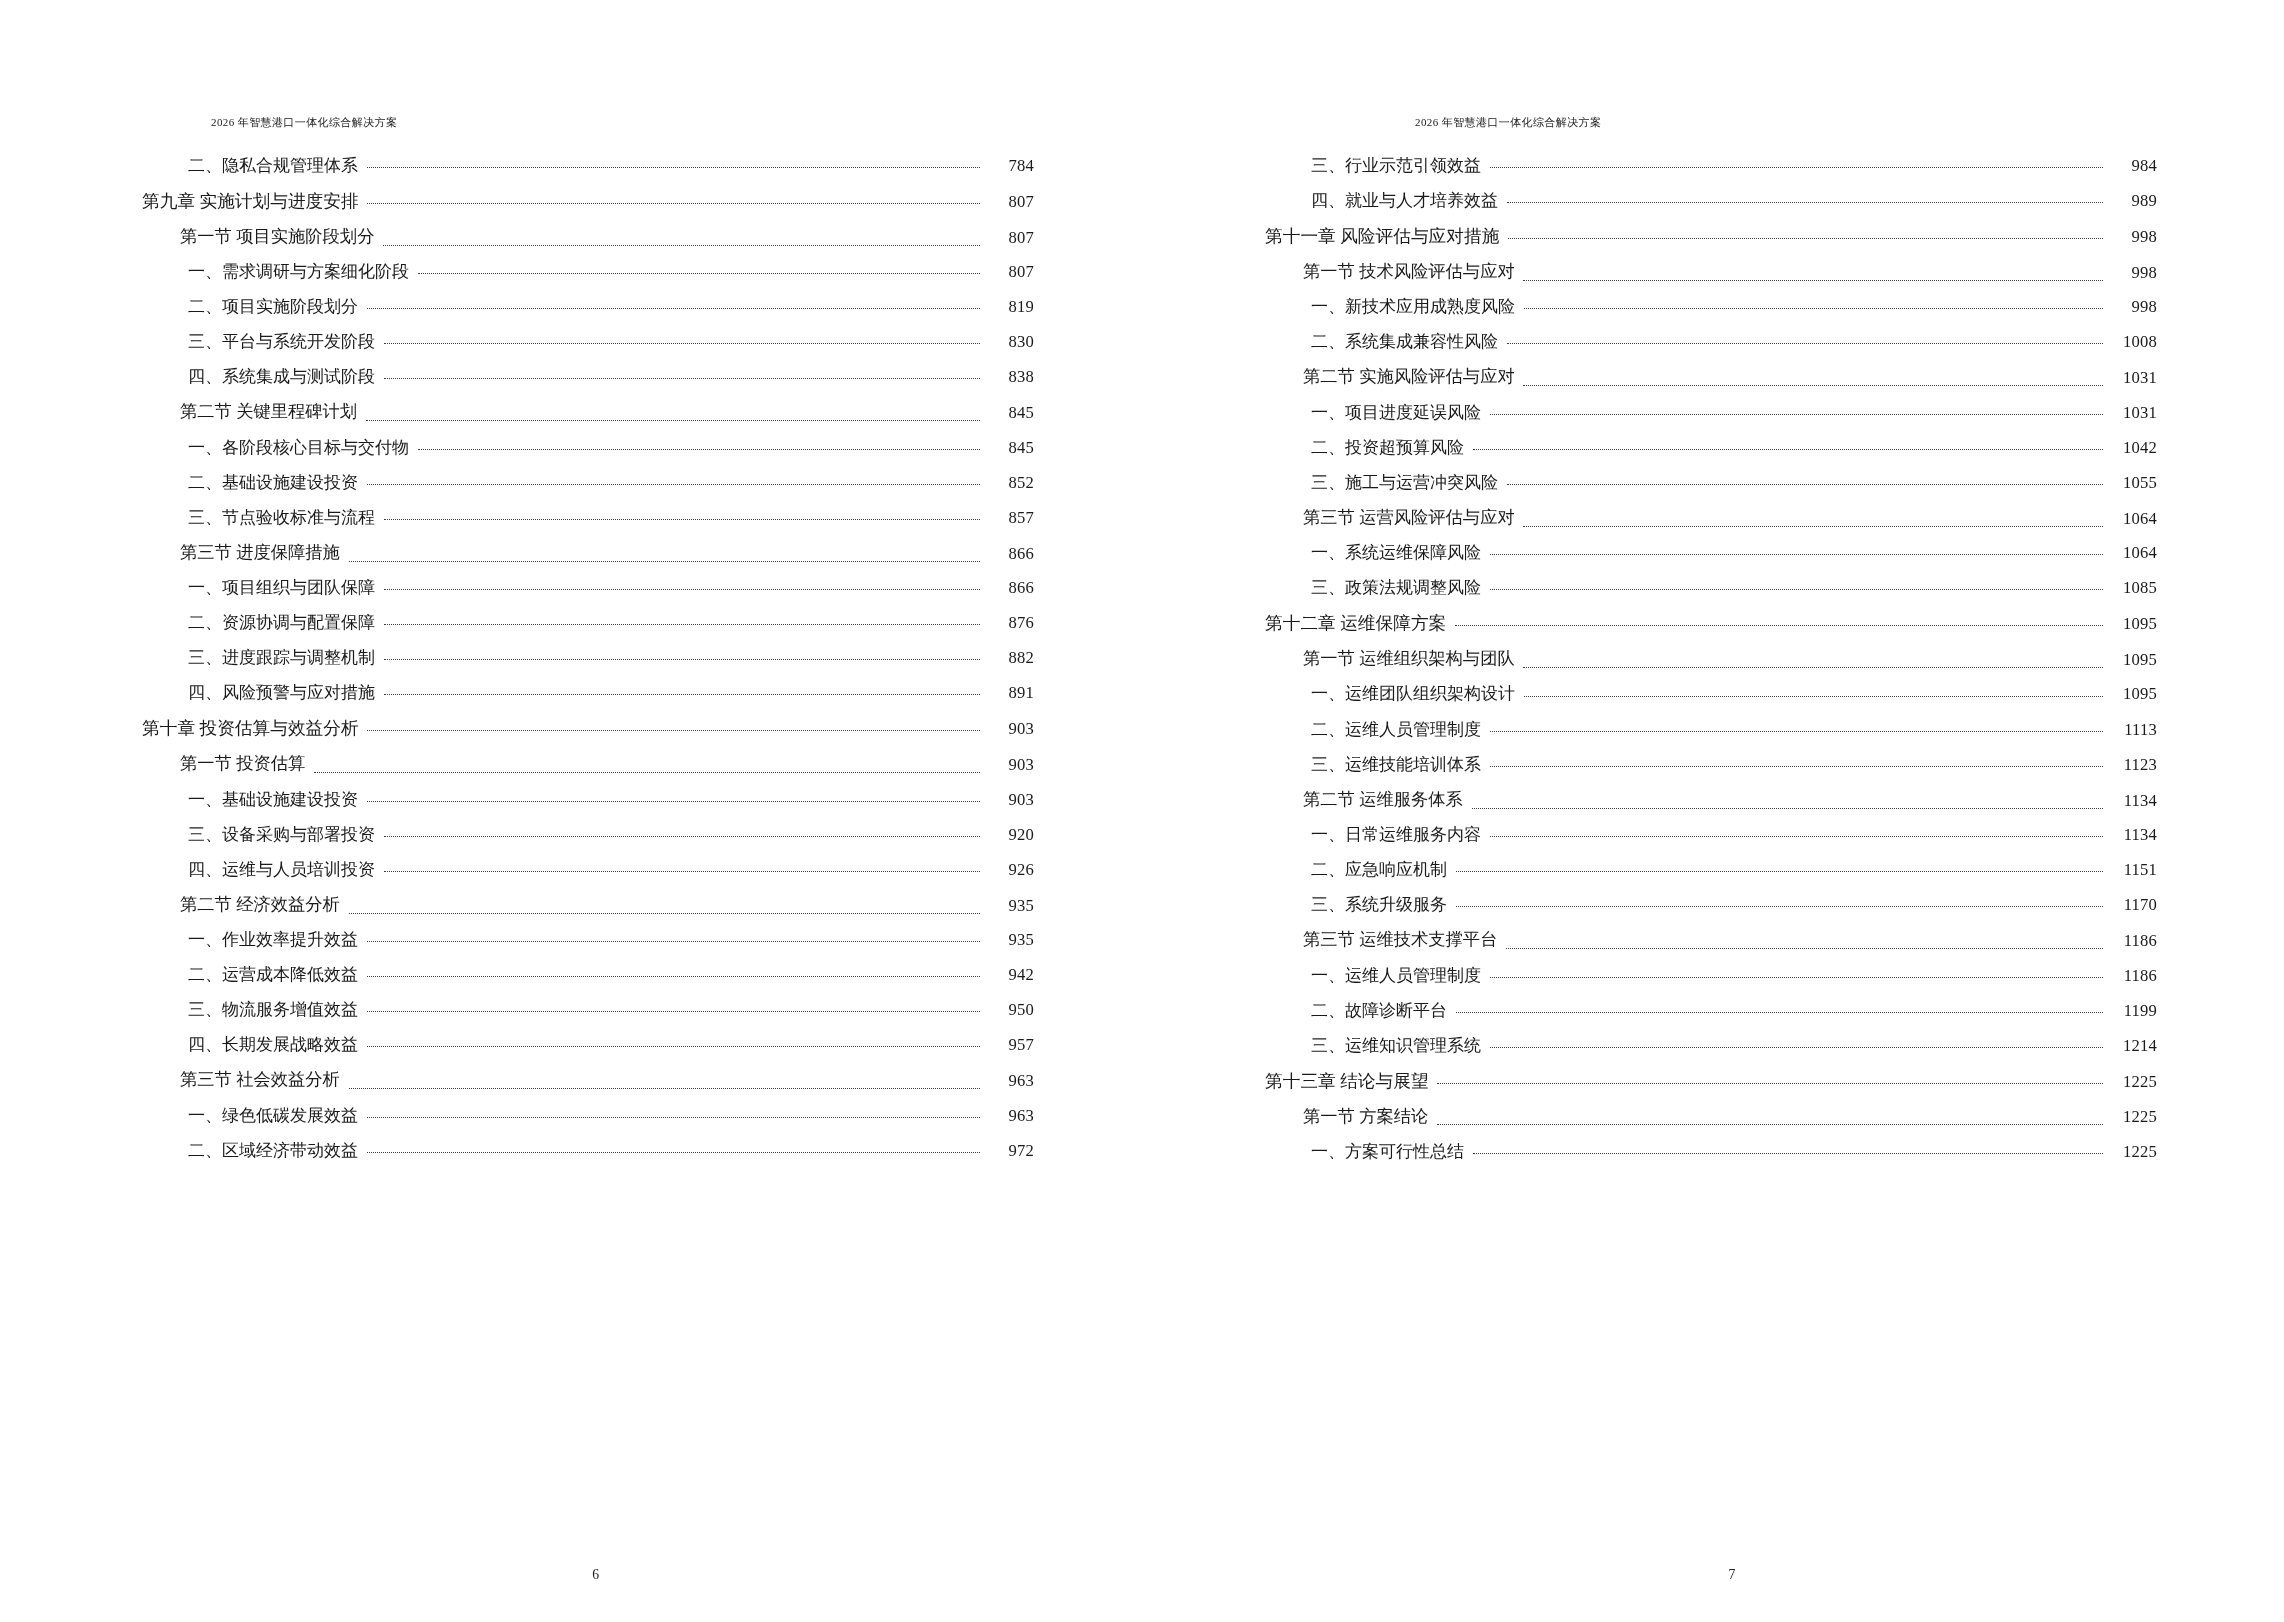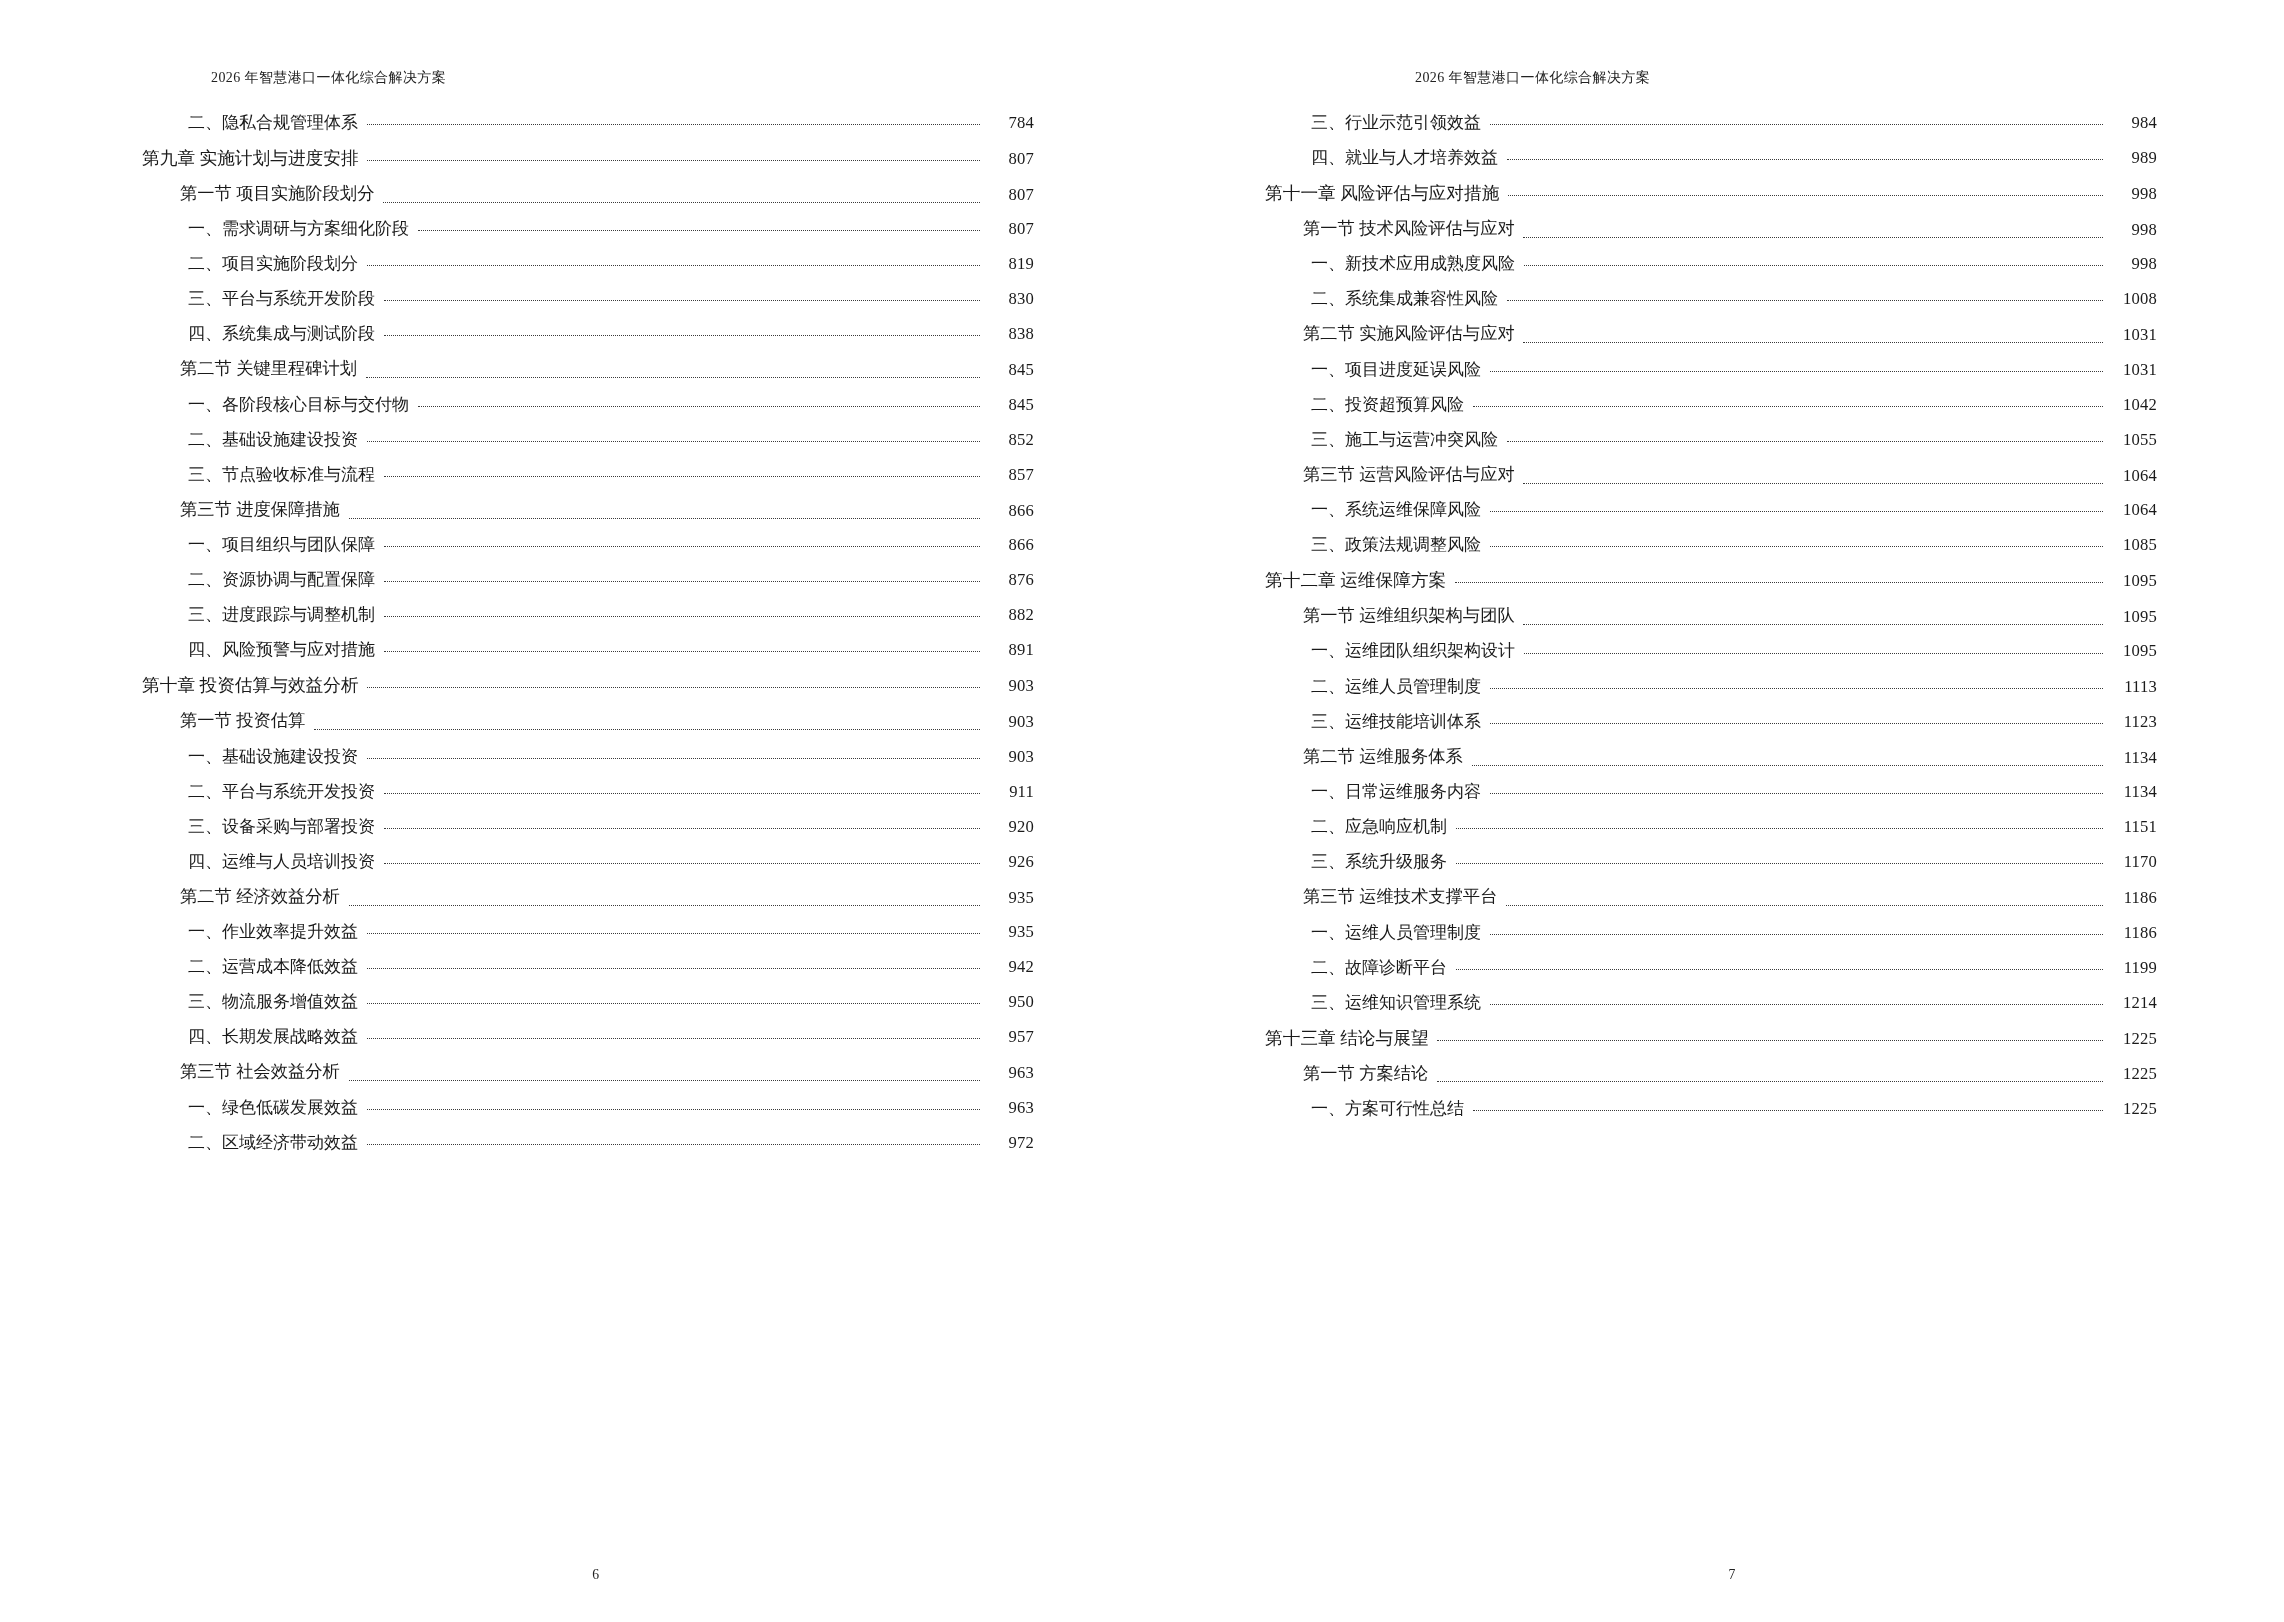--- a/index.html
+++ b/index.html
@@ -30,25 +30,26 @@
     top: 69px;
     bottom: 87px;
     left: 142px;
     right: 108px;
   }
   .page.right .page-inner {
     left: 123px;
     right: 127px;
   }
   .running-head {
-    font-size: 14px;
+    font-size: 11px;
     letter-spacing: 0.4px;
     color: #222;
     margin-bottom: 24.6px;
     padding-left: 69px;
+    margin-top: 46px;
   }
   .page.right .running-head {
     padding-left: 150px;
   }
   .toc-list {
     list-style: none;
     margin: 0;
     padding: 0;
   }
   .toc-entry {
@@ -193,25 +194,20 @@
             <span class="lbl">第一节  投资估算</span>
             <span class="dots"></span>
             <span class="pg">903</span>
           </li>
           <li class="toc-entry lvl-item">
             <span class="lbl">一、基础设施建设投资</span>
             <span class="dots"></span>
             <span class="pg">903</span>
           </li>
           <li class="toc-entry lvl-item">
-            <span class="lbl">二、平台与系统开发投资</span>
-            <span class="dots"></span>
-            <span class="pg">911</span>
-          </li>
-          <li class="toc-entry lvl-item">
             <span class="lbl">三、设备采购与部署投资</span>
             <span class="dots"></span>
             <span class="pg">920</span>
           </li>
           <li class="toc-entry lvl-item">
             <span class="lbl">四、运维与人员培训投资</span>
             <span class="dots"></span>
             <span class="pg">926</span>
           </li>
           <li class="toc-entry lvl-section">

